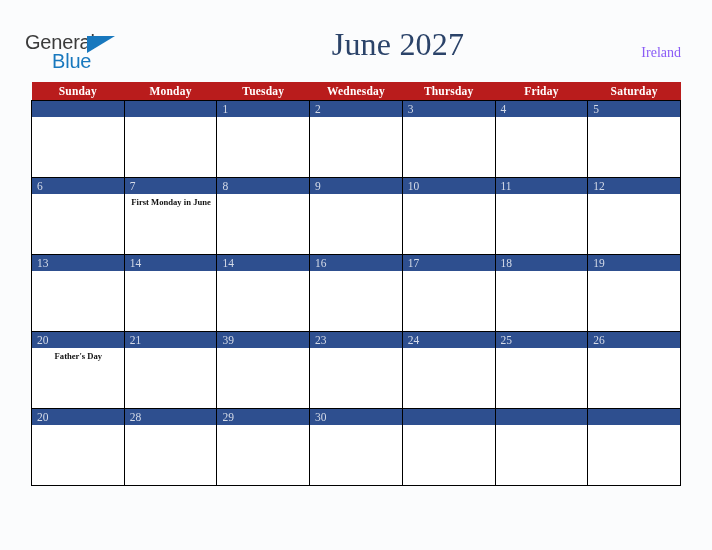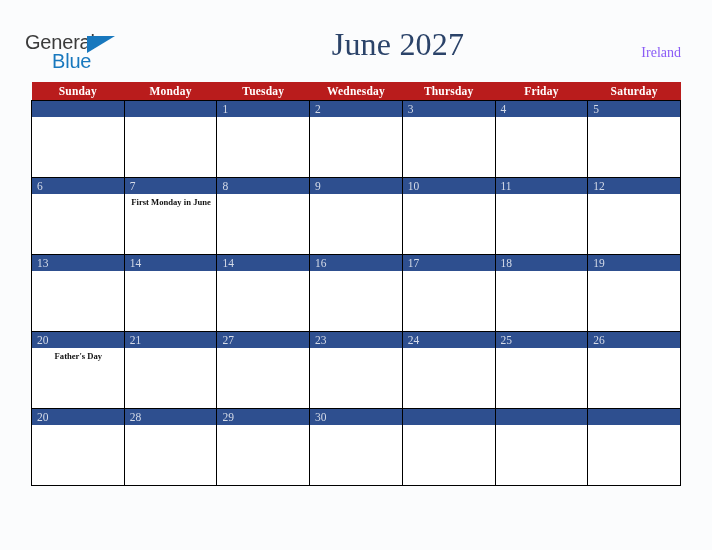--- a/index.html
+++ b/index.html
@@ -297,21 +297,21 @@
               </div>
             </div>
           </td>
           <td>
             <div class="daycell">
               <div class="daybar">21</div>
             </div>
           </td>
           <td>
             <div class="daycell">
-              <div class="daybar">27</div>
+              <div class="daybar">39</div>
             </div>
           </td>
           <td>
             <div class="daycell">
               <div class="daybar">23</div>
             </div>
           </td>
           <td>
             <div class="daycell">
               <div class="daybar">24</div>

